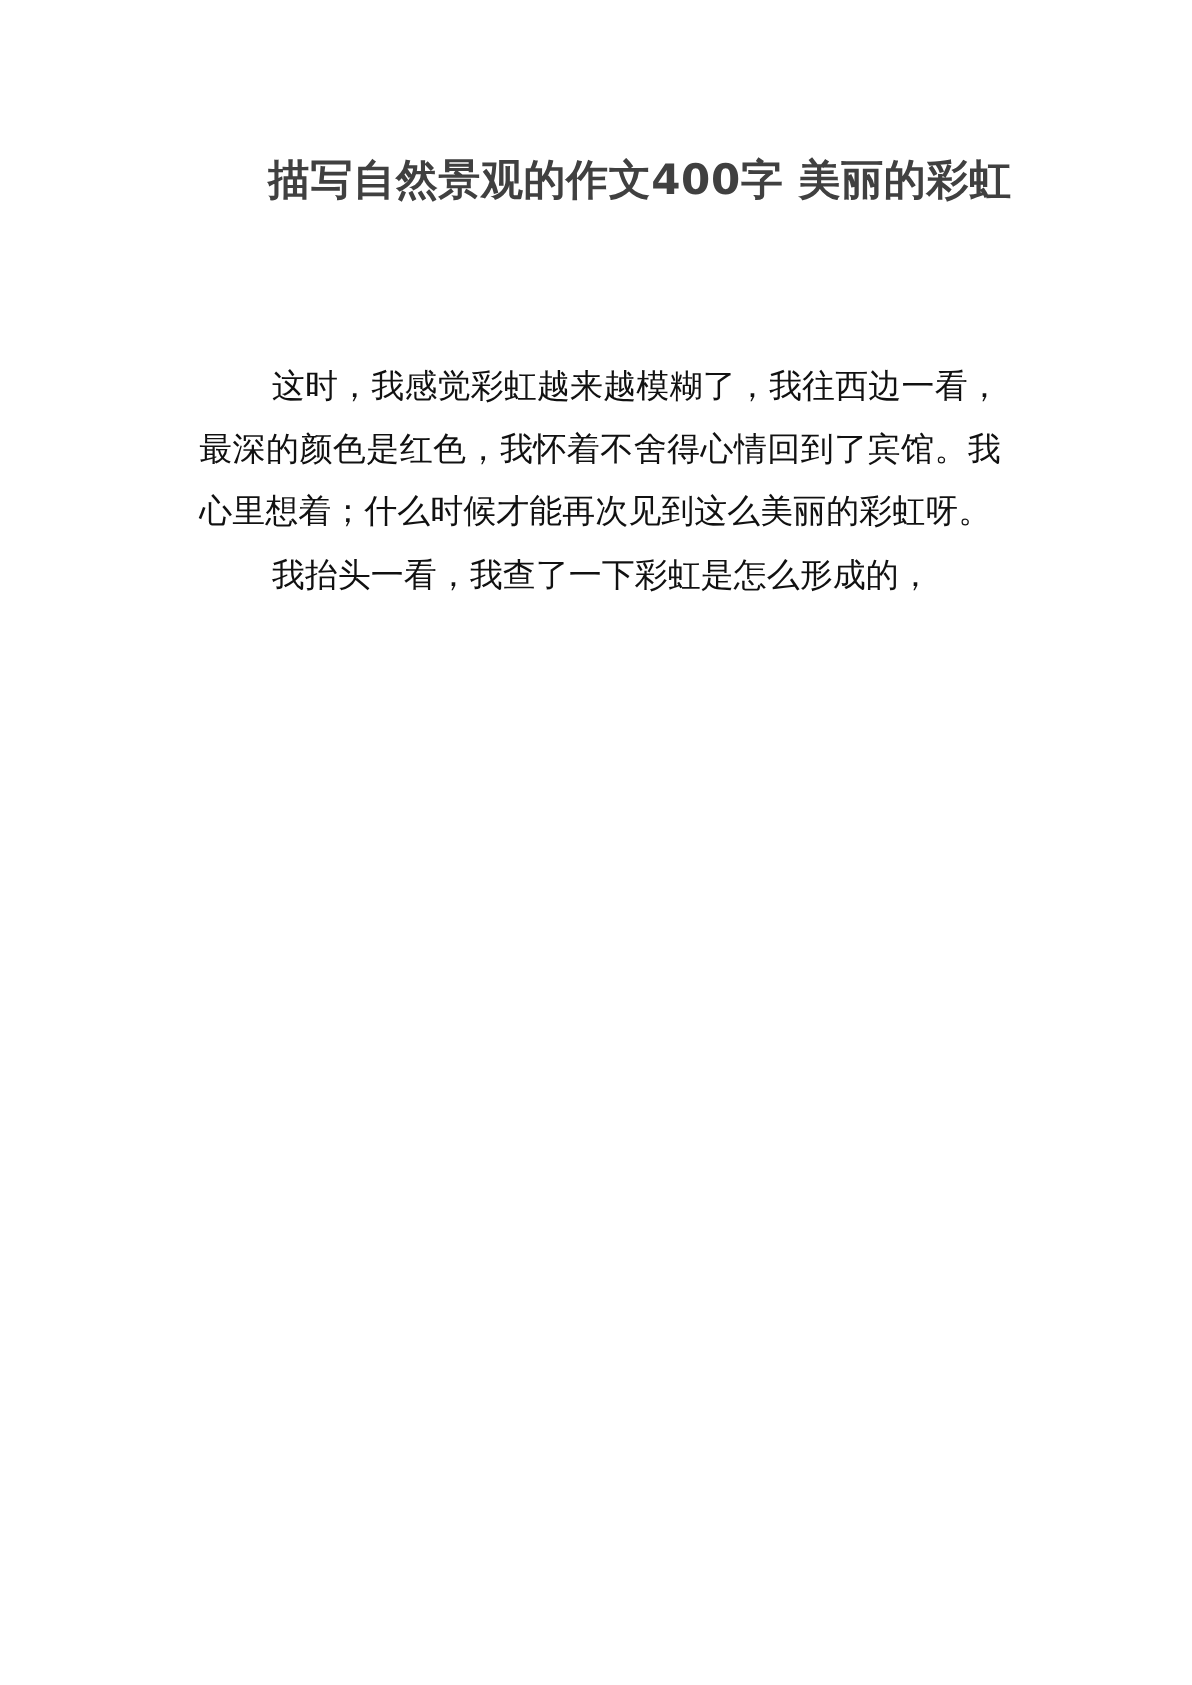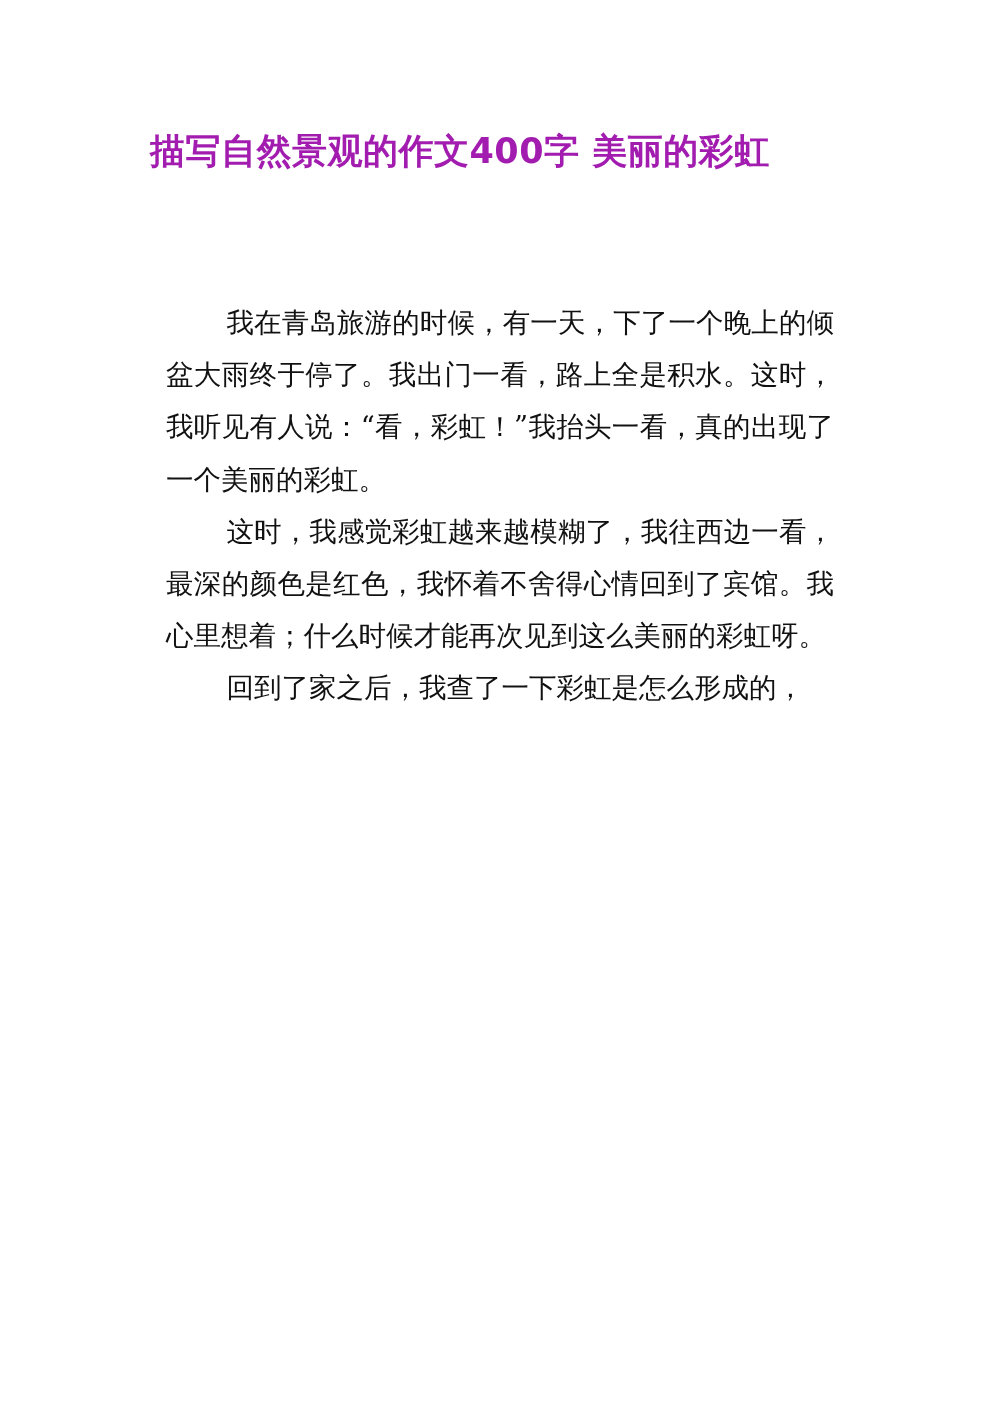--- a/index.html
+++ b/index.html
@@ -20,26 +20,26 @@
       width: 993px;
       height: 1404px;
       background: #ffffff;
     }
     .title {
       position: absolute;
       left: 150px;
       top: 124px;
       width: 693px;
       margin: 0;
-      text-align: left;
+      text-align: right;
       font-family: "DejaVu Sans", "Liberation Sans", sans-serif;
       font-weight: bold;
       font-size: 35px;
       line-height: 54px;
-      color: #a21caf;
+      color: #404040;
       letter-spacing: 0.5px;
     }
     .body {
       position: absolute;
       left: 166px;
       top: 296px;
       width: 668px;
       font-family: "DejaVu Serif", "Liberation Serif", serif;
       font-size: 27.5px;
       line-height: 52.2px;
@@ -52,17 +52,16 @@
       text-align: justify;
       text-justify: inter-character;
     }
   </style>
 </head>
 <body>
 
 <div class="page">
   <h1 class="title">描写自然景观的作文400字 美丽的彩虹</h1>
   <div class="body">
-    <p>我在青岛旅游的时候，有一天，下了一个晚上的倾盆大雨终于停了。我出门一看，路上全是积水。这时，我听见有人说：“看，彩虹！”我抬头一看，真的出现了一个美丽的彩虹。</p>
     <p>这时，我感觉彩虹越来越模糊了，我往西边一看，最深的颜色是红色，我怀着不舍得心情回到了宾馆。我心里想着；什么时候才能再次见到这么美丽的彩虹呀。</p>
-    <p>回到了家之后，我查了一下彩虹是怎么形成的，</p>
+    <p>我抬头一看，我查了一下彩虹是怎么形成的，</p>
   </div>
 </div>
 
 </body></html>

